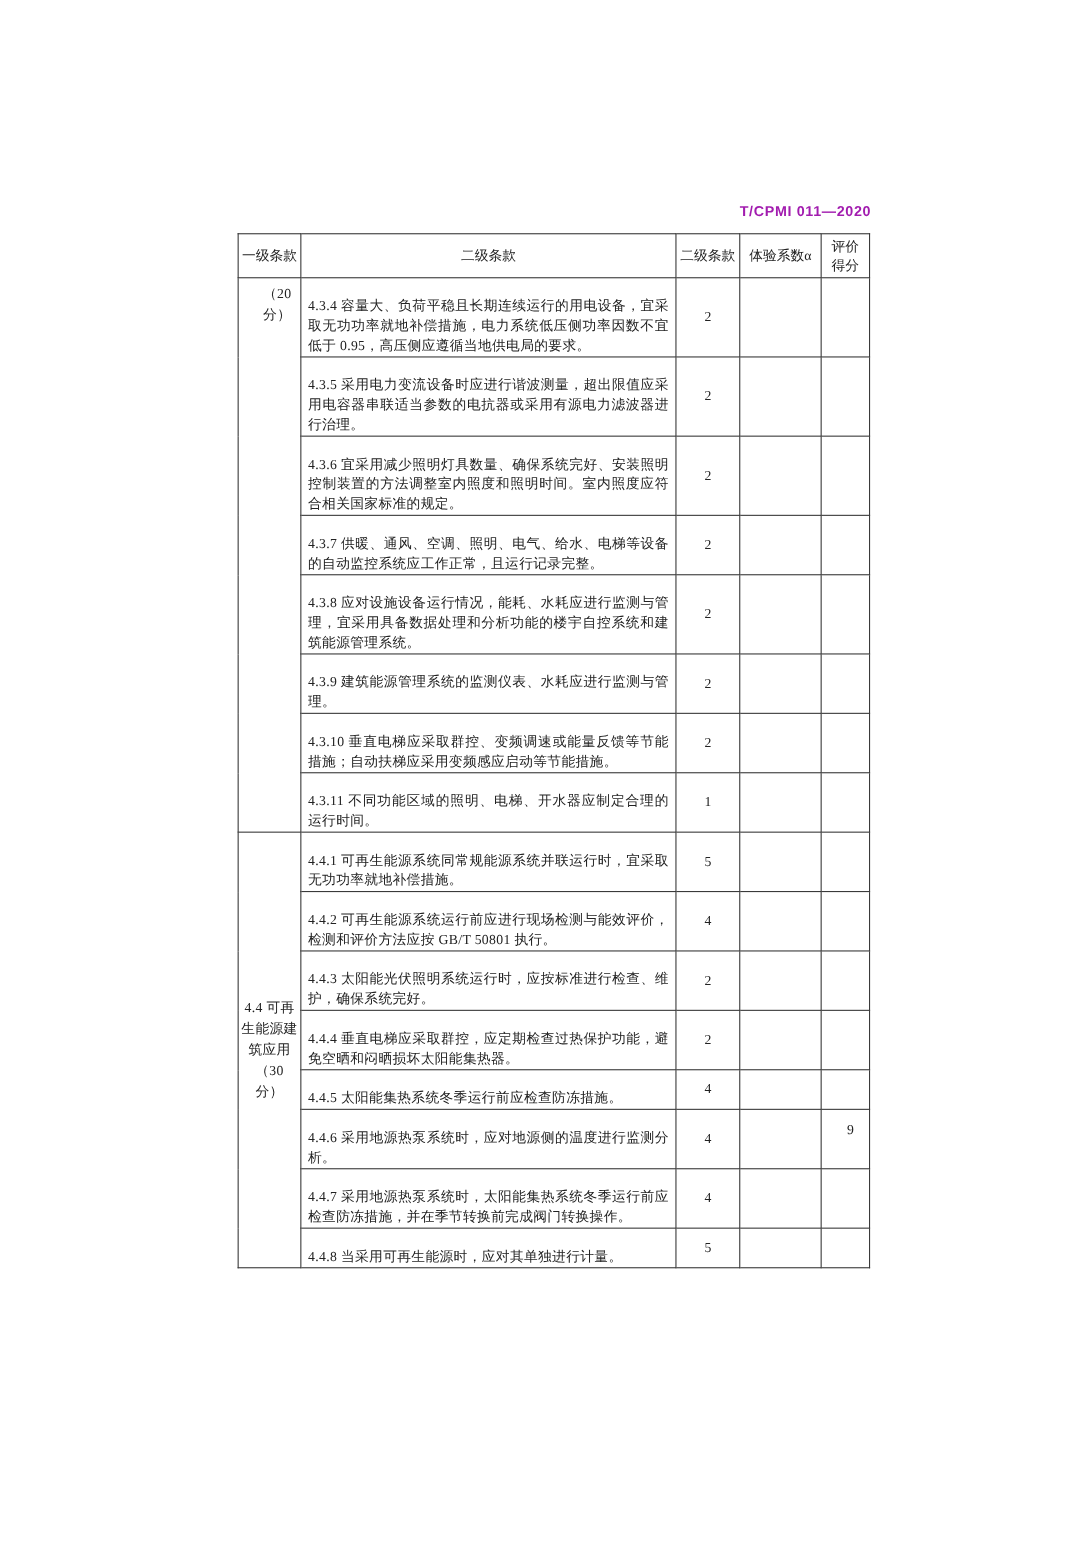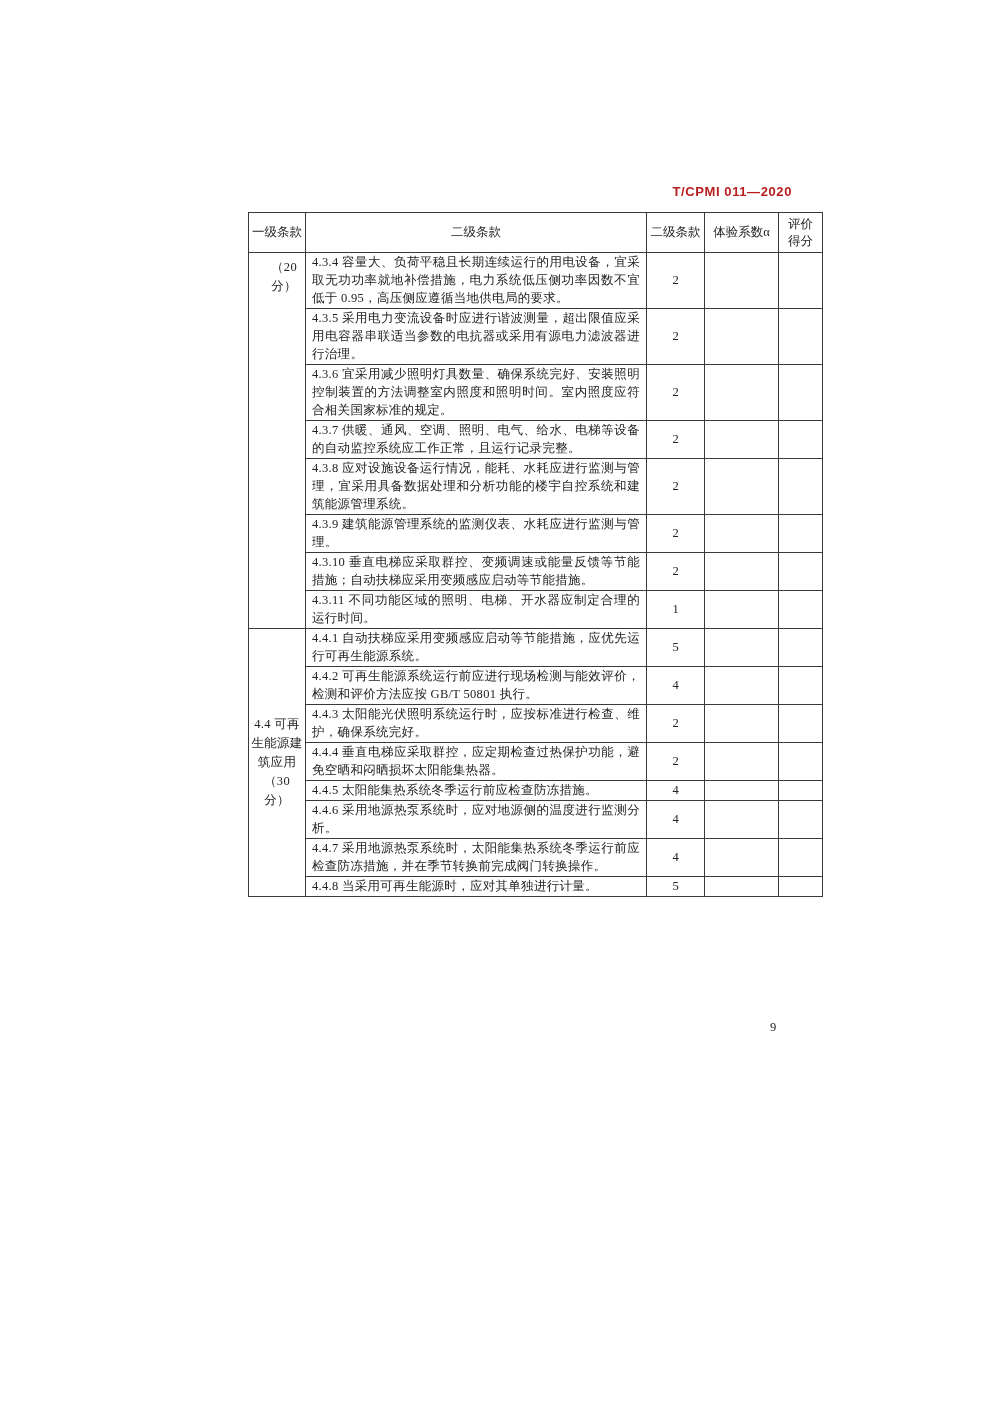--- a/index.html
+++ b/index.html
@@ -3,36 +3,36 @@
 <meta charset="utf-8">
 <style>
   html, body { margin:0; padding:0; }
   body {
     width:992px; height:1403px; background:#ffffff; position:relative;
     font-family:"Liberation Serif","DejaVu Serif",serif; color:#1f1f1f;
   }
   .doc-number {
     position:absolute; top:184px; right:200px;
     font-family:"Liberation Sans","DejaVu Sans",sans-serif;
-    font-size:13px; font-weight:600; letter-spacing:0.6px; color:#b91c1c;
+    font-size:13px; font-weight:600; letter-spacing:0.6px; color:#a21caf;
   }
   table.eval {
-    position:absolute; left:248px; top:212px; width:574px;
+    position:absolute; left:216px; top:212px; width:574px;
     border-collapse:collapse; table-layout:fixed;
   }
   table.eval th, table.eval td {
     border:1px solid #3a3a3a; color:#222222;
     font-size:12.5px; font-weight:normal;
   }
   table.eval th {
     text-align:center; vertical-align:middle;
     height:37px; line-height:17px; white-space:pre-line; padding:1px 2px;
   }
   td.clause {
-    text-align:justify; line-height:18px; padding:0px 6px 1px 6px;
+    text-align:justify; line-height:18px; padding:16px 6px 1px 6px;
     vertical-align:middle; letter-spacing:0.3px;
   }
   td.score { text-align:center; vertical-align:middle; padding:0 2px; }
   td.blank { padding:0; }
   td.group {
     text-align:center; vertical-align:middle; line-height:19px;
     white-space:pre-line; padding:1px 2px; letter-spacing:0.3px;
   }
   td.group.vtop { vertical-align:top; padding-top:5px;padding-left:16px; }
   .page-number {
@@ -111,21 +111,21 @@
         <td class="clause">4.3.11 不同功能区域的照明、电梯、开水器应制定合理的运行时间。</td>
         <td class="score">1</td>
         <td class="blank"></td>
         <td class="blank"></td>
       </tr>
       <tr>
         <td class="group" rowspan="8">4.4 可再
 生能源建
 筑应用
 （30 分）</td>
-        <td class="clause">4.4.1 自动扶梯应采用变频感应启动等节能措施，应优先运行可再生能源系统。</td>
+        <td class="clause">4.4.1 可再生能源系统同常规能源系统并联运行时，宜采取无功功率就地补偿措施。</td>
         <td class="score">5</td>
         <td class="blank"></td>
         <td class="blank"></td>
       </tr>
       <tr>
         <td class="clause">4.4.2  可再生能源系统运行前应进行现场检测与能效评价，检测和评价方法应按 GB/T 50801 执行。</td>
         <td class="score">4</td>
         <td class="blank"></td>
         <td class="blank"></td>
       </tr>

